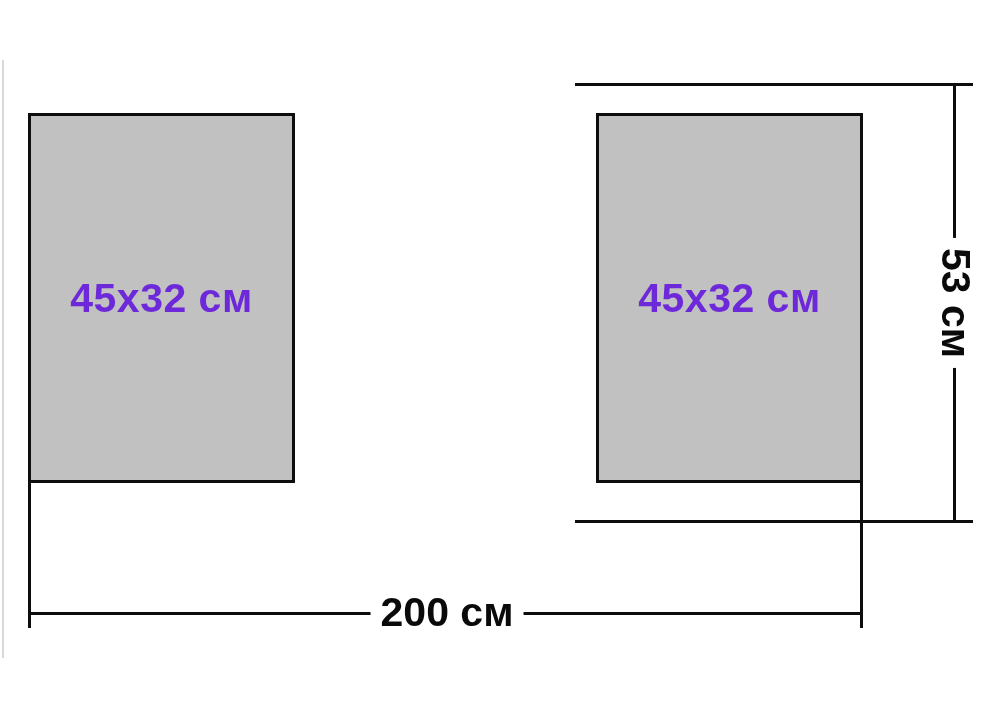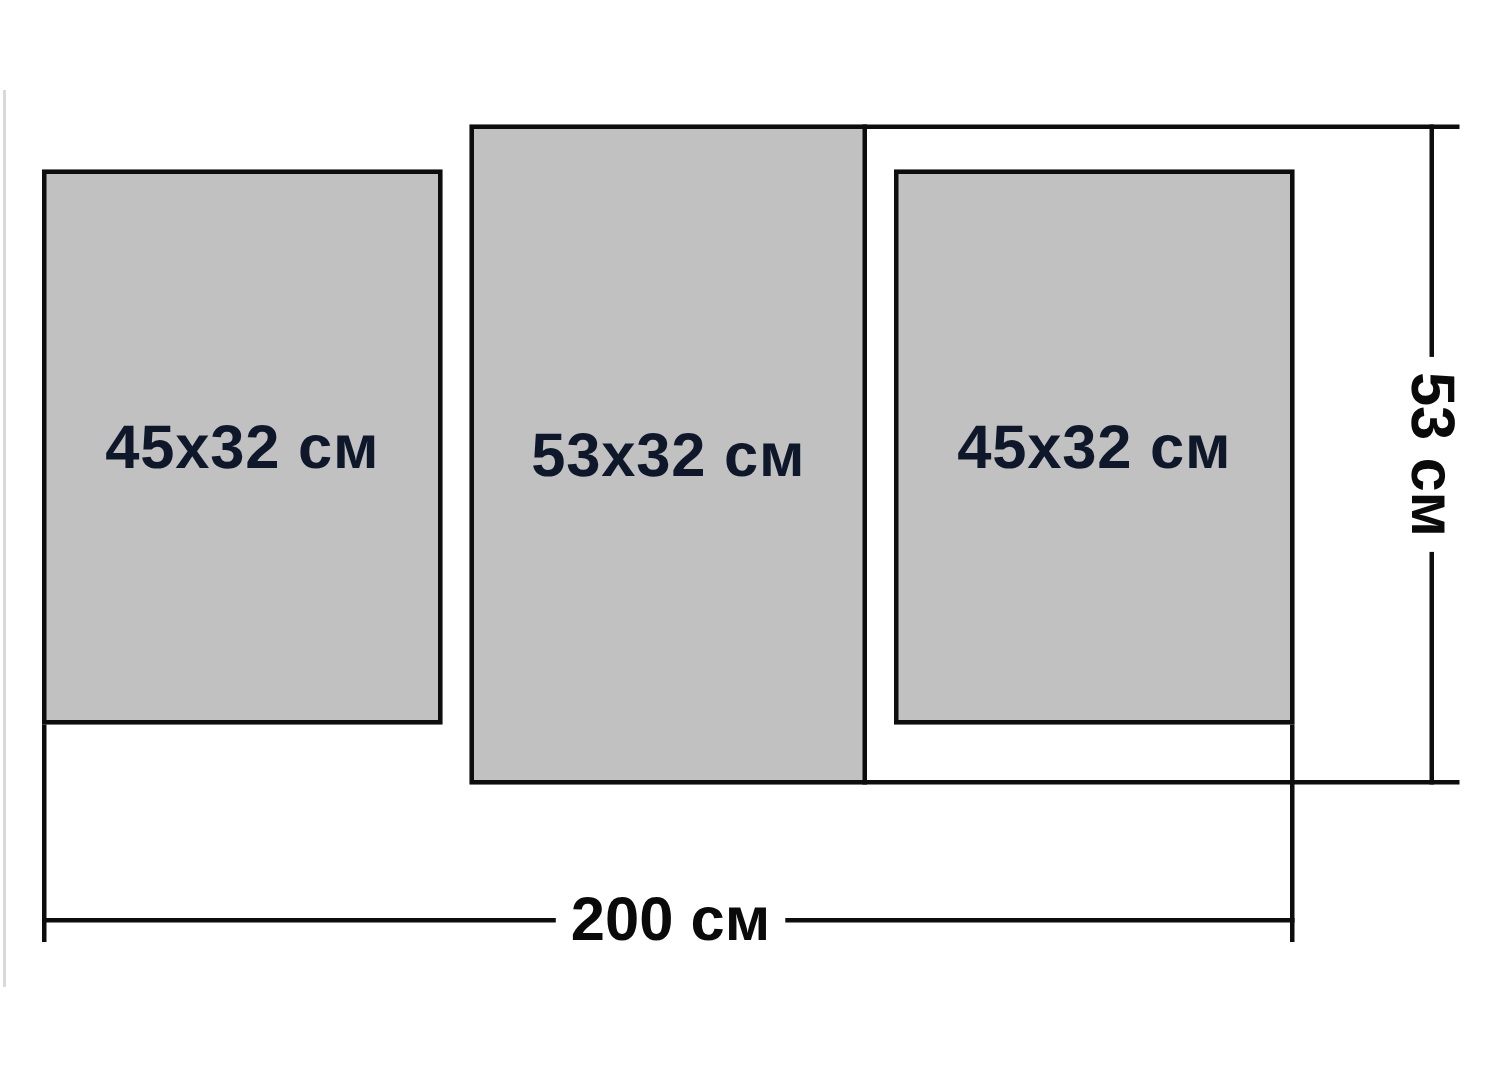--- a/index.html
+++ b/index.html
@@ -22,21 +22,21 @@
     background: #c1c1c1;
     border: 3px solid #0d0d0d;
     box-sizing: border-box;
     display: flex;
     align-items: center;
     justify-content: center;
   }
   .panel-label {
     font-size: 41px;
     font-weight: 700;
-    color: #0f172a;
+    color: #6d28d9;
     white-space: nowrap;
     letter-spacing: 0.5px;
   }
   #panel-left   { left: 28px;  top: 113px; width: 267px; height: 370px; }
   #panel-middle { left: 313px; top: 83px;  width: 265px; height: 440px; }
   #panel-right  { left: 596px; top: 113px; width: 267px; height: 370px; }
 
   
   .dim-line {
     position: absolute;
@@ -90,23 +90,20 @@
 <body>
 
 <div id="canvas">
 
   <div id="left-edge-artifact"></div>
 
   <div class="panel" id="panel-left">
     <span class="panel-label">45x32 см</span>
   </div>
 
-  <div class="panel" id="panel-middle">
-    <span class="panel-label">53x32 см</span>
-  </div>
 
   <div class="panel" id="panel-right">
     <span class="panel-label">45x32 см</span>
   </div>
 
   <div class="dim-line" id="ext-line-top"></div>
   <div class="dim-line" id="ext-line-bottom"></div>
   <div class="dim-line" id="height-dim-line"></div>
   <div class="dim-label" id="height-dim-label">53 см</div>
 

